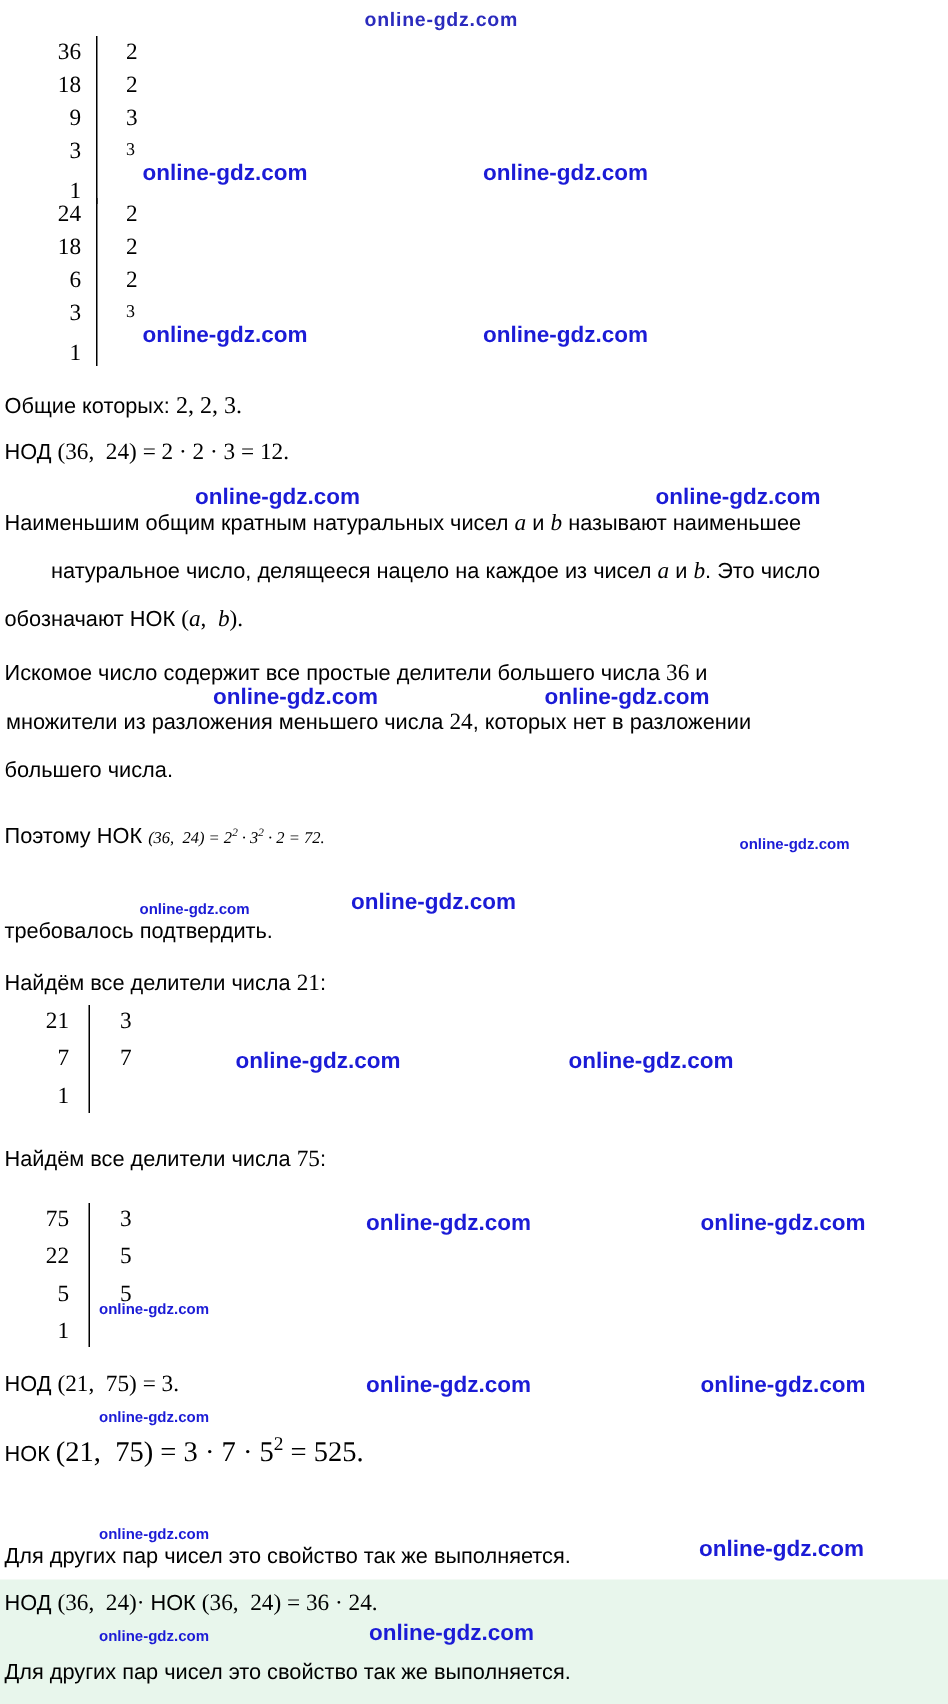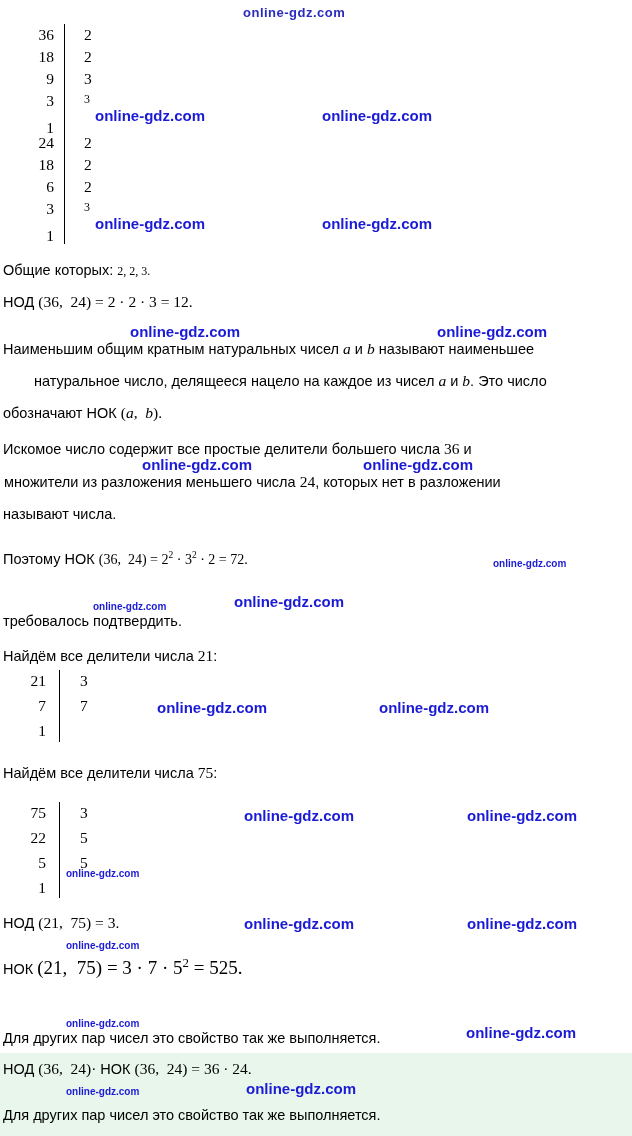--- a/index.html
+++ b/index.html
@@ -95,21 +95,21 @@
     <div class="col-fac" style="left:84px; top:134px;">2</div>
     <div class="col-fac" style="left:84px; top:156px;">2</div>
     <div class="col-fac" style="left:84px; top:178px;">2</div>
     <div class="col-fac" style="left:84px; top:200px; font-size:12px;">3</div>
   </div>
 
   <div class="wm wm-lg" style="left:95px; top:215px;">online-gdz.com</div>
   <div class="wm wm-lg" style="left:322px; top:215px;">online-gdz.com</div>
 
   <div class="txt" style="left:3px; top:262px;">
-    <span>Общие которых: </span><span class="sr" style="font-size:12px;">2, 2, 3.</span>
+    <span>Общие которых: </span><span class="sr" style="font-size:16px;">2, 2, 3.</span>
   </div>
 
   <div class="txt" style="left:3px; top:293px;">
     <span>НОД </span><span class="sr" style="font-size:15.5px;">(36,&nbsp; 24) = 2 · 2 · 3 = 12.</span>
   </div>
 
   <div class="wm wm-lg" style="left:130px; top:323px;">online-gdz.com</div>
   <div class="wm wm-lg" style="left:437px; top:323px;">online-gdz.com</div>
 
   <div class="txt" style="left:3px; top:340px;">
@@ -125,24 +125,24 @@
   <div class="txt" style="left:3px; top:440px;">
     Искомое число содержит все простые делители большего числа <span class="sr" style="font-size:15.5px;">36</span> и
   </div>
 
   <div class="wm wm-lg" style="left:142px; top:456px;">online-gdz.com</div>
   <div class="wm wm-lg" style="left:363px; top:456px;">online-gdz.com</div>
 
   <div class="txt" style="left:4px; top:473px;">
     множители из разложения меньшего числа <span class="sr" style="font-size:15.5px;">24</span>, которых нет в разложении
   </div>
-  <div class="txt" style="left:3px; top:506px;">называют числа.</div>
+  <div class="txt" style="left:3px; top:506px;">большего числа.</div>
 
   <div class="txt" style="left:3px; top:550px;">
-    <span>Поэтому НОК </span><span class="sr" style="font-size:14px;">(36,&nbsp; 24) = 2<sup>2</sup> · 3<sup>2</sup> · 2 = 72.</span>
+    <span>Поэтому НОК </span><span class="sr" style="font-size:11px;font-style:italic;">(36,&nbsp; 24) = 2<sup>2</sup> · 3<sup>2</sup> · 2 = 72.</span>
   </div>
 
   <div class="wm wm-sm" style="left:493px; top:558px;">online-gdz.com</div>
 
 
   <div class="wm wm-sm" style="left:93px; top:601px;">online-gdz.com</div>
   <div class="wm wm-lg" style="left:234px; top:593px;">online-gdz.com</div>
 
   <div class="txt" style="left:3px; top:613px;">требовалось подтвердить.</div>
 

